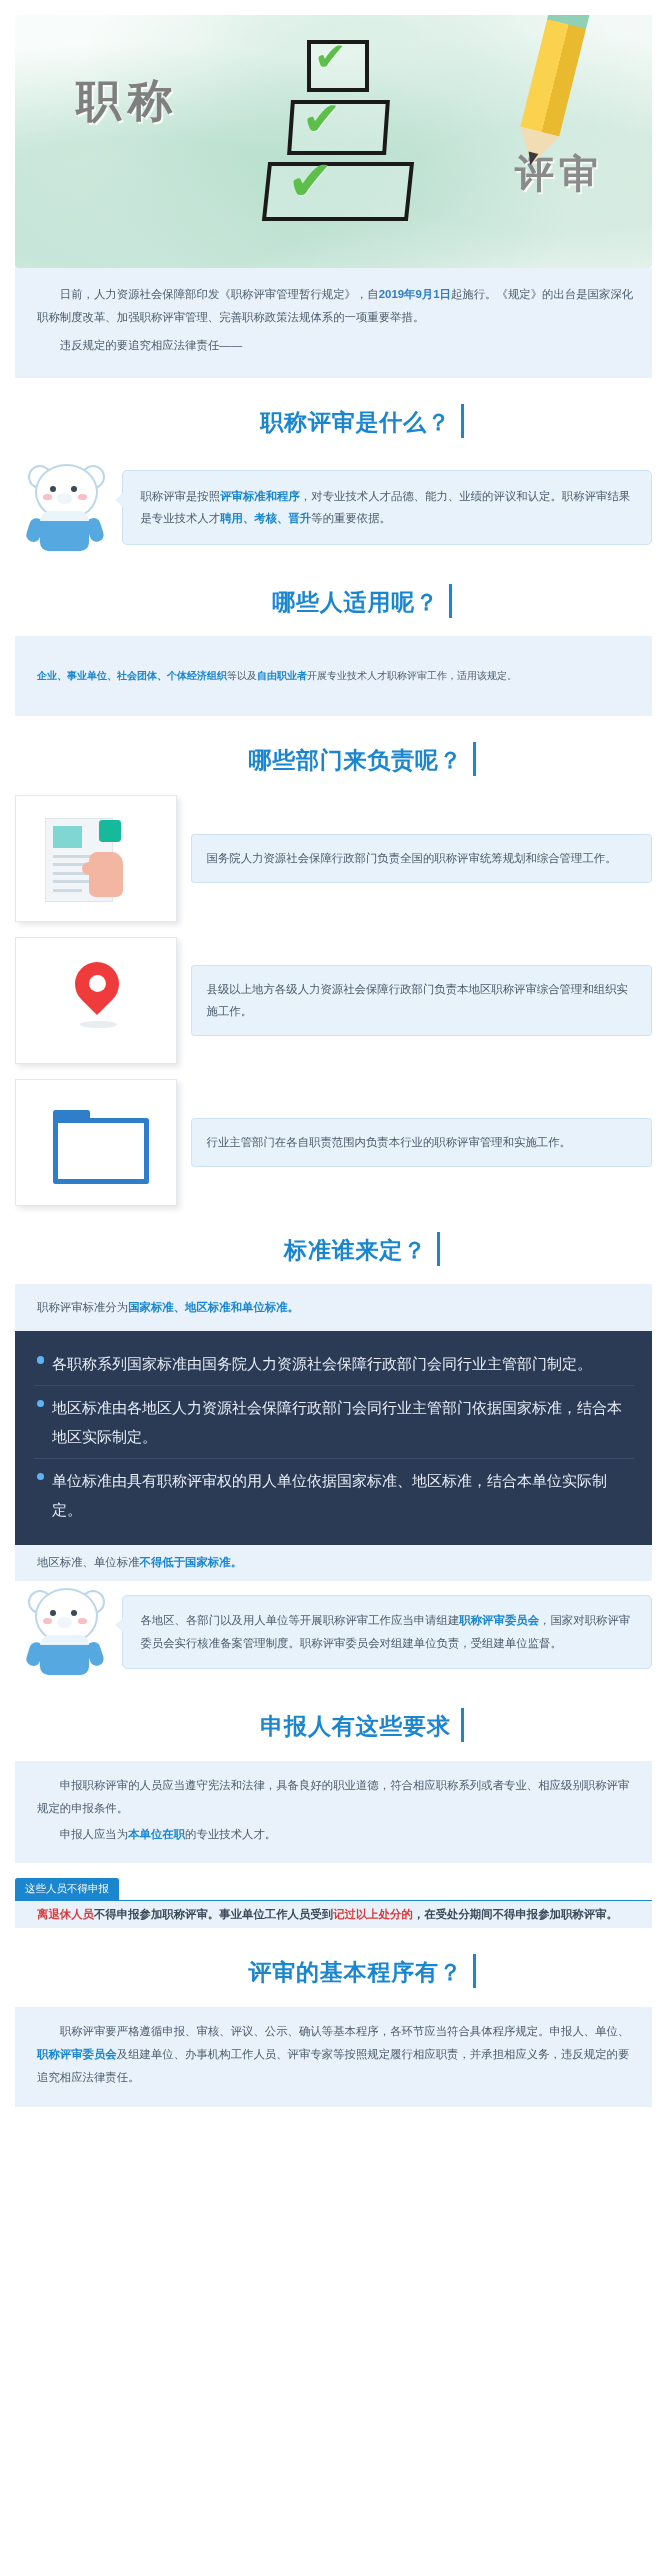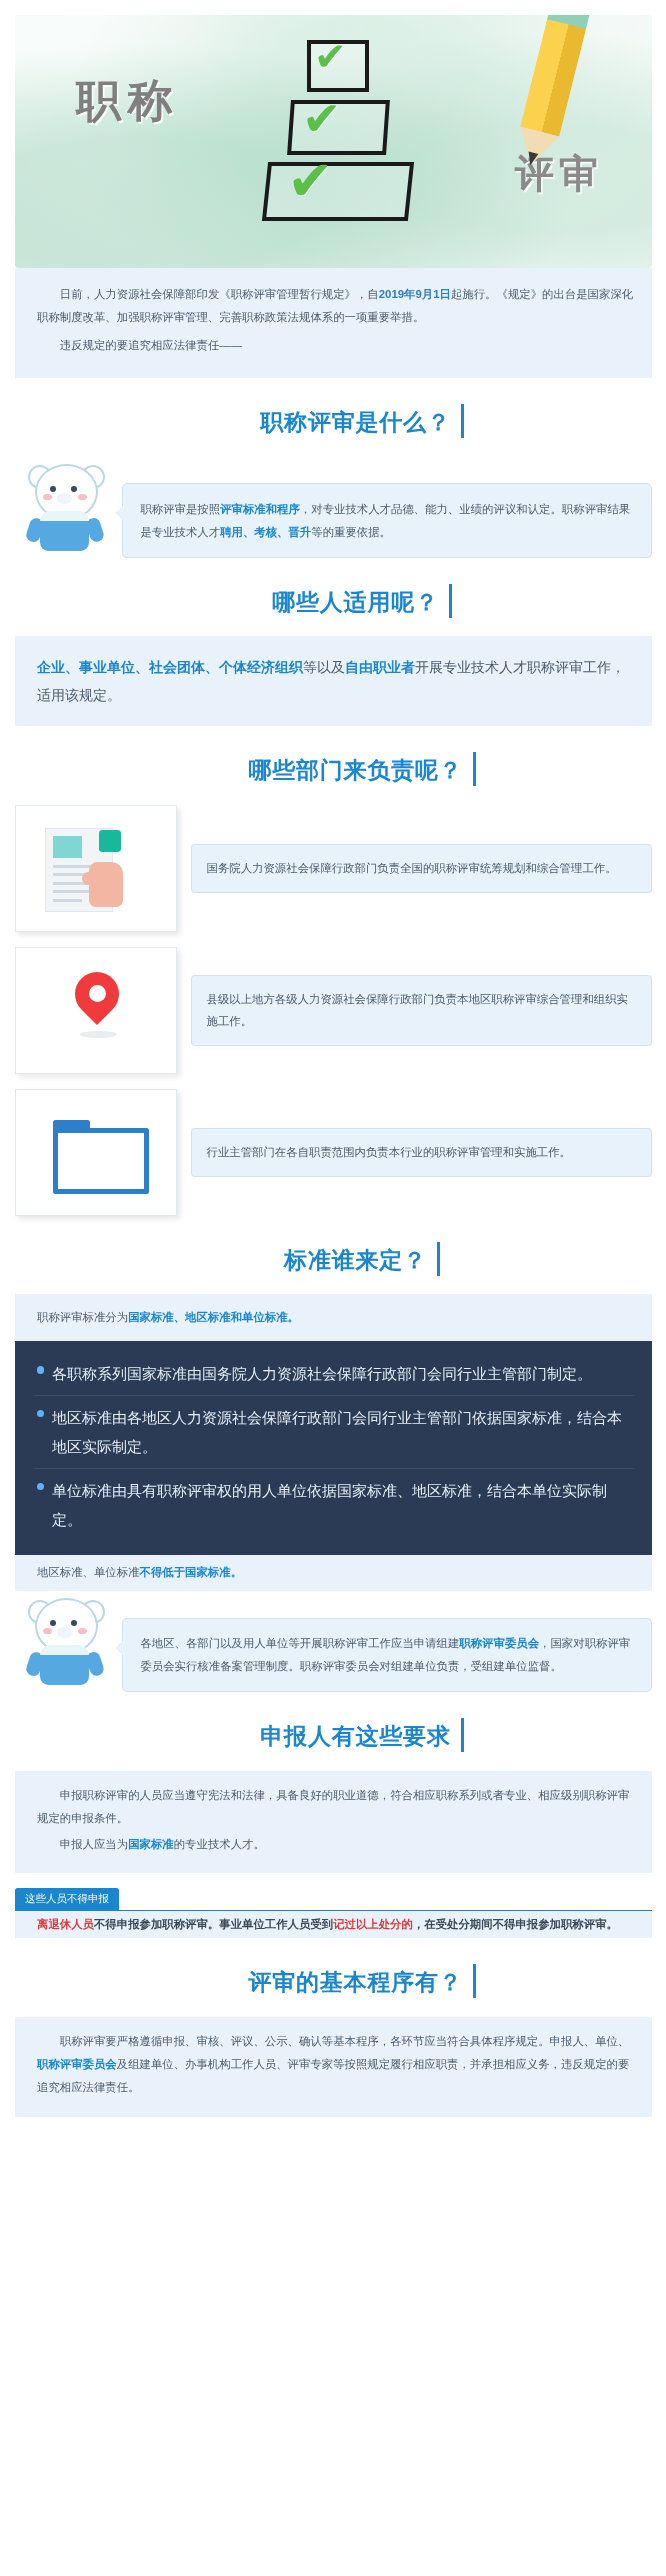--- a/index.html
+++ b/index.html
@@ -136,21 +136,21 @@
   .sec-head .txt:after{
     content:"";
     position:absolute;
     right:-5px; top:-3.4px;
     width:3.4px; height:34px;
     background:#1a86d0;
   }
   
   .mascot-row{
     display:flex;
-    align-items:flex-end;
+    align-items:center;
     margin:0 15px;
     gap:8.4px;
   }
   .mascot{
     width:99px;
     flex:0 0 99px;
     position:relative;
     height:101px;
   }
   .bear{
@@ -197,22 +197,22 @@
     width:0;height:0;
     border-top:7.6px solid transparent;
     border-bottom:7.6px solid transparent;
     border-right:8.4px solid #e8f2fa;
   }
   .bubble .b{color:#1a86d0;font-weight:bold;}
   
   .band{
     margin:0 15px;
     background:#e9f2fb;
-    padding:17px 22px;
-    font-size:14px;
+    padding:30px 22px;
+    font-size:10px;
     line-height:2;
     color:#4a5b6b;
   }
   .band .b{color:#1a86d0;font-weight:bold;}
   
   .dept{
     display:flex;
     align-items:center;
     margin:0 15px 15px 15px;
     gap:0;
@@ -495,21 +495,21 @@
     </div>
   </div>
 
   
   <div class="sec-head">
     <span class="txt">申报人有这些要求</span>
   </div>
   <div class="applicant">
     <p>申报职称评审的人员应当遵守宪法和法律，具备良好的职业道德，符合相应职称系列或者专业、相应级别职称评审规定的申报条件。</p>
     <p>
-      <span>申报人应当为</span><span class="b">国家标准</span><span>的专业技术人才。</span>
+      <span>申报人应当为</span><span class="b">本单位在职</span><span>的专业技术人才。</span>
     </p>
   </div>
   <div class="notice-tag">这些人员不得申报</div>
   <div class="notice-box">
     <span class="red">离退休人员</span><span>不得申报参加职称评审。事业单位工作人员受到</span><span class="red">记过以上处分的</span><span>，在受处分期间不得申报参加职称评审。</span>
   </div>
 
   
   <div class="sec-head">
     <span class="txt">评审的基本程序有？</span>

